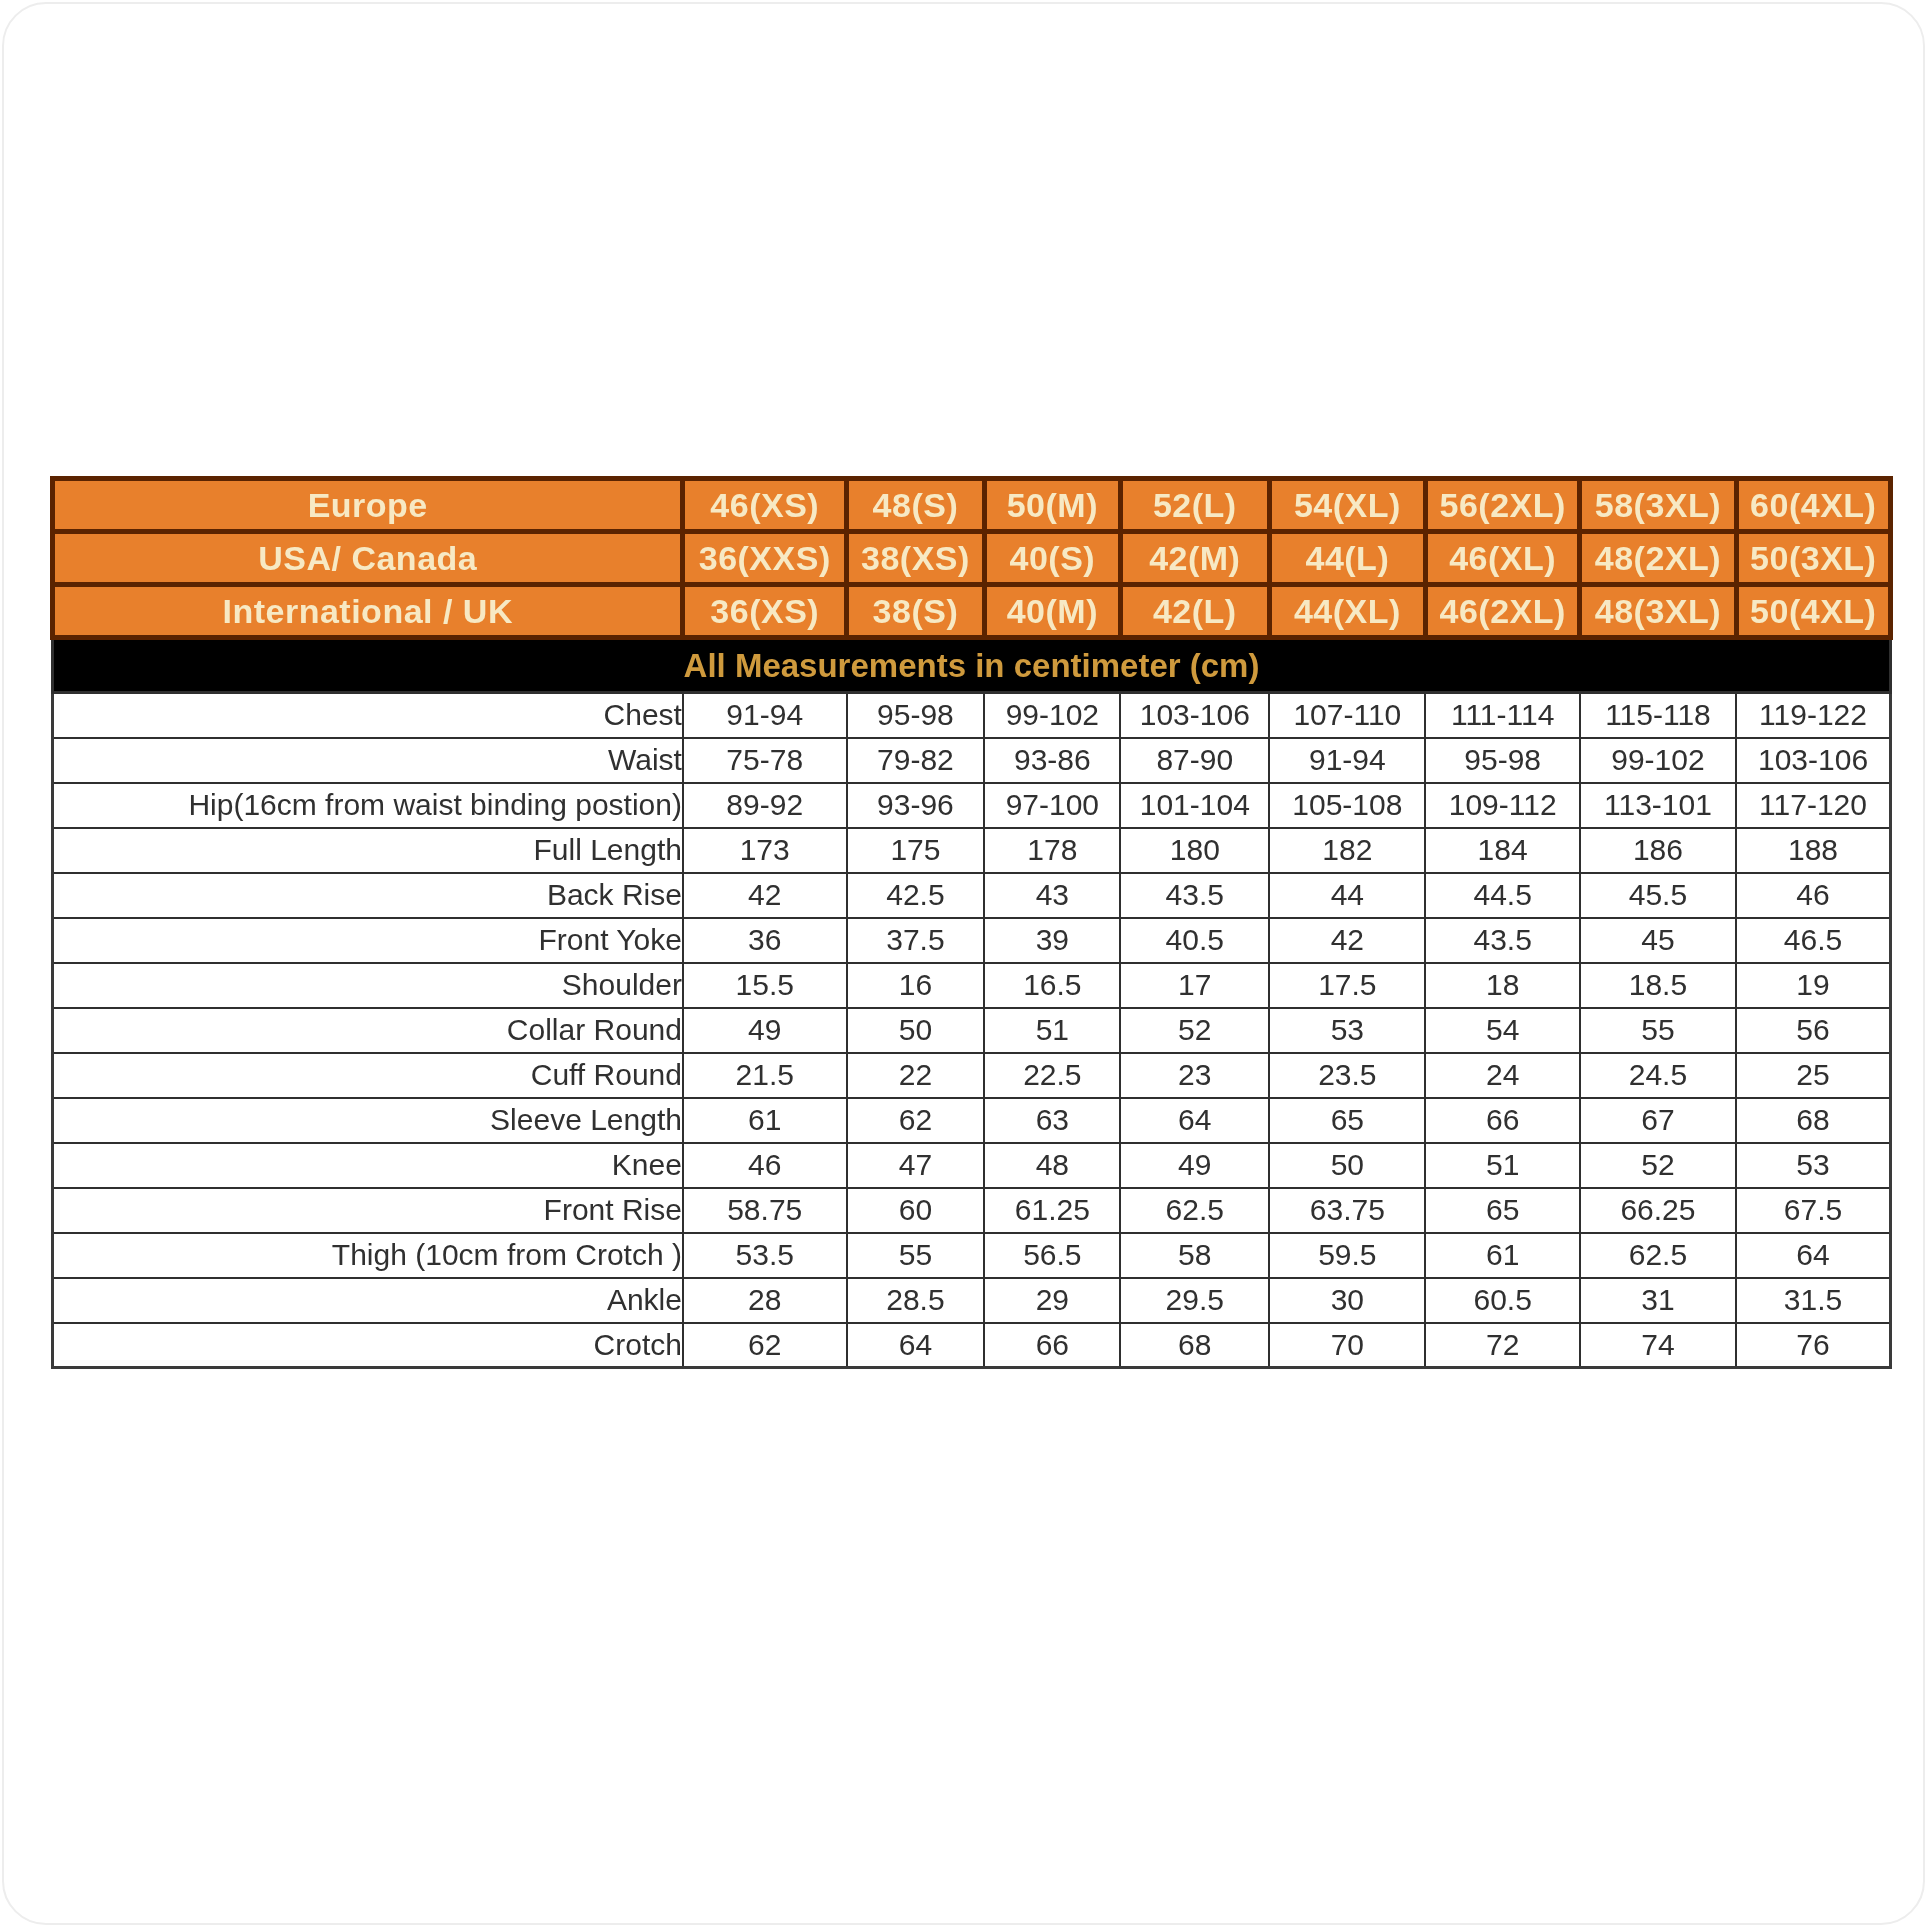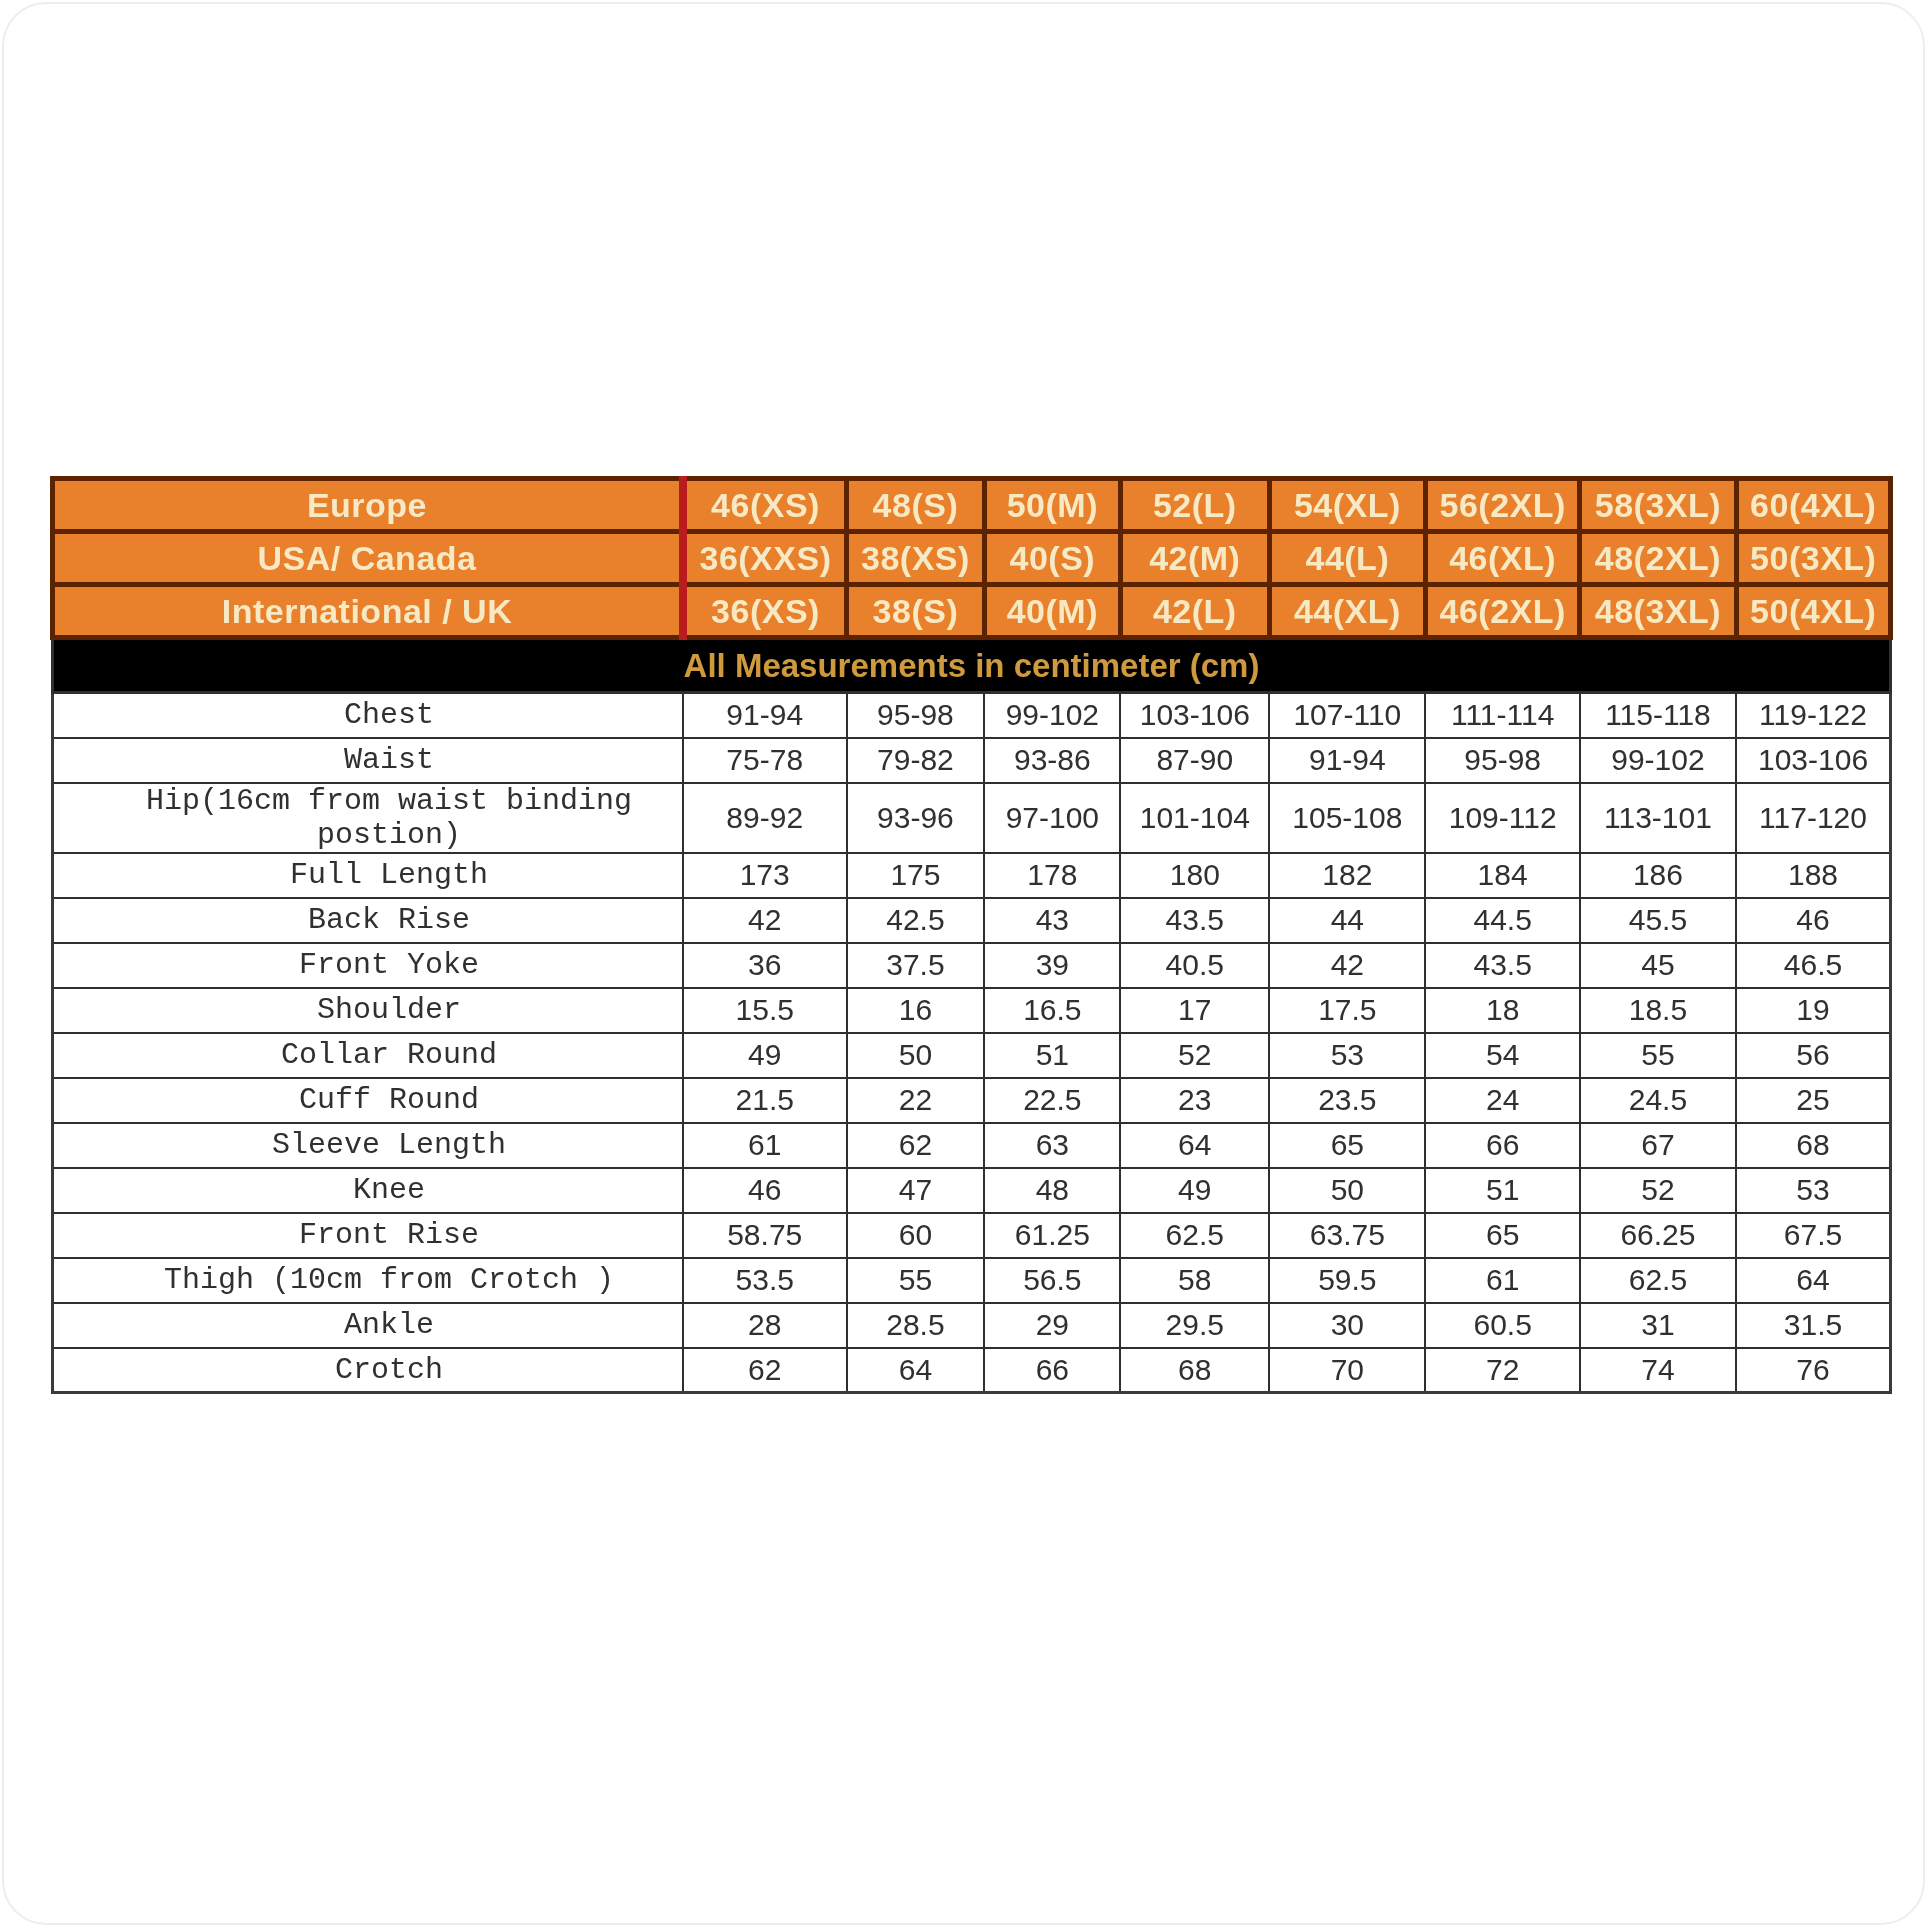--- a/index.html
+++ b/index.html
@@ -46,21 +46,21 @@
     border: 5px solid var(--header-border, #5b2300);
     color: var(--header-text, #f7e9c4);
     font-weight: bold;
     font-size: 34px;
     text-align: center;
     vertical-align: middle;
     padding: 0;
     letter-spacing: 0.5px;
   }
   thead td.label-cell {
-    border-right: 8px solid #b91c1c;
+    border-right: 2px solid #b91c1c;
   }
   tbody tr { height: 45px; }
   tr.note-row { height: 55px; }
   tr.note-row td {
     background: #000000;
     border: 3px solid var(--grid-border, #2f2f2f);
     color: var(--note-text, #cf9a3d);
     font-weight: bold;
     font-size: 33px;
     text-align: center;
@@ -69,23 +69,22 @@
   tbody td {
     border: 2px solid var(--grid-border, #2f2f2f);
     color: var(--body-text, #303030);
     font-size: 30px;
     text-align: center;
     vertical-align: middle;
     padding: 0;
     background: #ffffff;
   }
   tbody td.row-label {
-    text-align: center;
+    text-align: right;
     padding-left: 42px;
-    font-family: Liberation Mono, monospace;
   }
 </style>
 </head>
 <body>
 
 <div class="page-frame"></div>
 
 <table class="size-chart">
   <colgroup>
     <col class="c-label">

